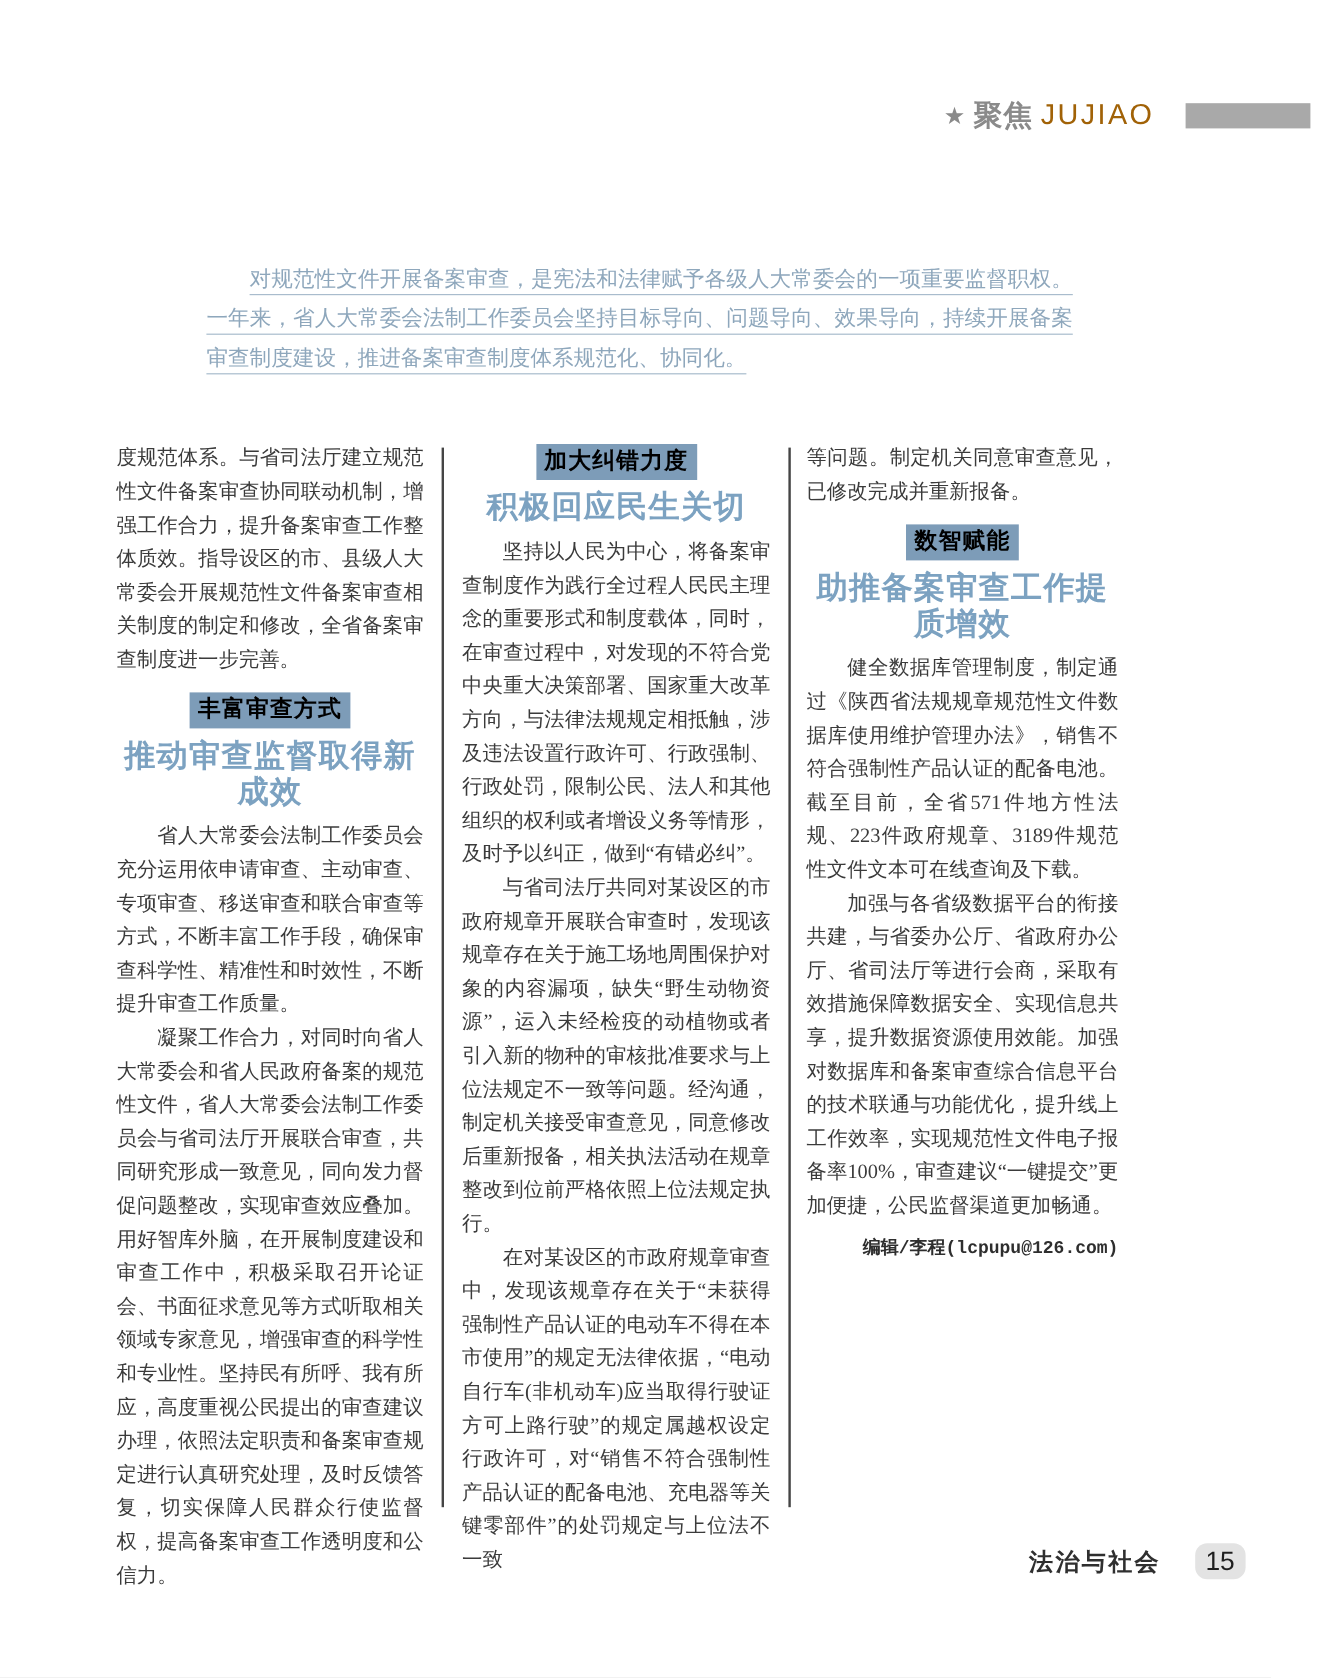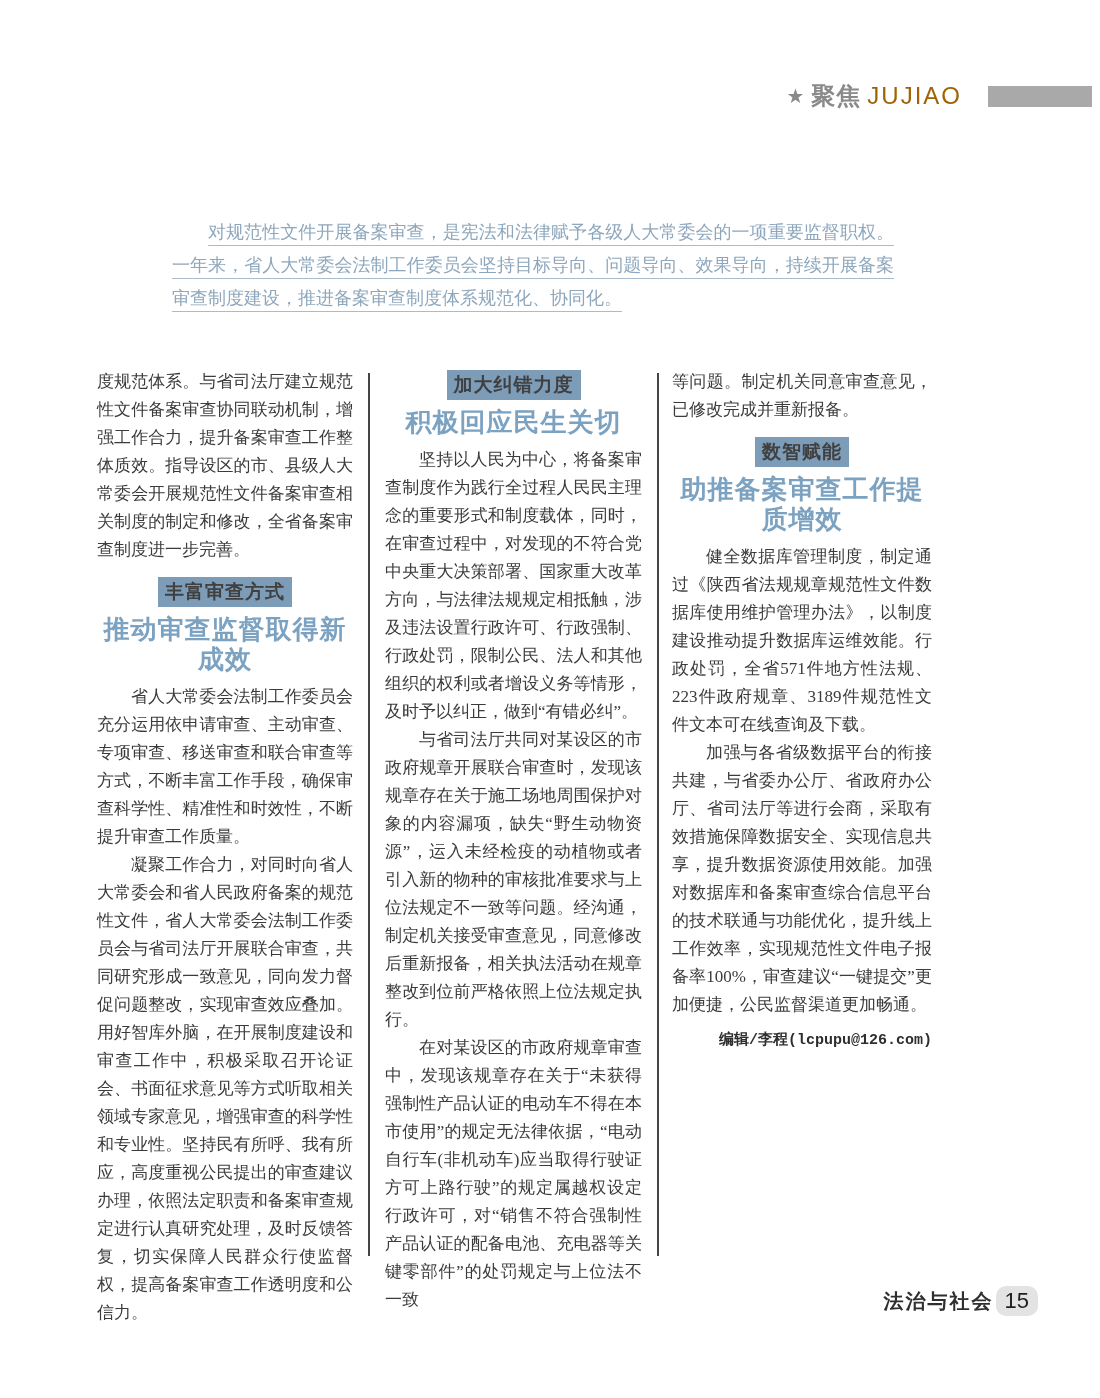--- a/index.html
+++ b/index.html
@@ -56,21 +56,21 @@
     position:absolute; top:373px; height:883px; width:1.5px;
     background:#454545;
   }
   .vline-1 { left:368px; }
   .vline-2 { left:657px; }
 
   
   .sec-head { text-align:center; margin:13px 0 9px 0; text-indent:0; }
   .sec-head .hl {
     display:inline-block;
-    background:#7d9cb8; color:#404040;
+    background:#7d9cb8; color:#000000;
     font-family:"Liberation Sans", sans-serif;
     font-size:19px; font-weight:bold;
     line-height:26px; padding:2px 7px;
     letter-spacing:1px;
   }
   .sec-head .sub {
     display:block; margin-top:7px;
     font-family:"Liberation Sans", sans-serif;
     color:#7ca2c1; font-size:26px; font-weight:bold;
     line-height:30px; letter-spacing:1px;
@@ -80,21 +80,21 @@
   .editor-line {
     margin-top:8px;
     text-align:right;
     font-family:Liberation Mono, monospace;
     font-size:15px; font-weight:bold; color:#2e2e2e;
   }
 
   
   .mag-footer {
     position:absolute; top:1286px; right:62px;
-    display:flex; align-items:center; gap:2px;
+    display:flex; align-items:center; gap:28px;
     font-family:"Liberation Sans", sans-serif;
   }
   .mag-footer .journal { font-size:20px; font-weight:bold; color:#2f2f2f; letter-spacing:2px; }
   .mag-footer .pageno {
     background:#e3e3e3; color:#1f1f1f;
     font-size:22px; padding:3px 9px; line-height:24px;border-radius:10px;
   }
 </style>
 </head>
 <body>
@@ -134,21 +134,21 @@
     <p>与省司法厅共同对某设区的市政府规章开展联合审查时，发现该规章存在关于施工场地周围保护对象的内容漏项，缺失“野生动物资源”，运入未经检疫的动植物或者引入新的物种的审核批准要求与上位法规定不一致等问题。经沟通，制定机关接受审查意见，同意修改后重新报备，相关执法活动在规章整改到位前严格依照上位法规定执行。</p>
     <p>在对某设区的市政府规章审查中，发现该规章存在关于“未获得强制性产品认证的电动车不得在本市使用”的规定无法律依据，“电动自行车(非机动车)应当取得行驶证方可上路行驶”的规定属越权设定行政许可，对“销售不符合强制性产品认证的配备电池、充电器等关键零部件”的处罚规定与上位法不一致</p>
   </div>
 
   <div class="col col-3">
     <p class="no-indent">等问题。制定机关同意审查意见，已修改完成并重新报备。</p>
     <div class="sec-head">
       <span class="hl">数智赋能</span>
       <span class="sub">助推备案审查工作提质增效</span>
     </div>
-    <p>健全数据库管理制度，制定通过《陕西省法规规章规范性文件数据库使用维护管理办法》，以制度建设推动提升数据库运维效能。行政处罚，全省571件地方性法规、223件政府规章、3189件规范性文件文本可在线查询及下载。</p>
+    <p>健全数据库管理制度，制定通过《陕西省法规规章规范性文件数据库使用维护管理办法》，销售不符合强制性产品认证的配备电池。截至目前，全省571件地方性法规、223件政府规章、3189件规范性文件文本可在线查询及下载。</p>
     <p>加强与各省级数据平台的衔接共建，与省委办公厅、省政府办公厅、省司法厅等进行会商，采取有效措施保障数据安全、实现信息共享，提升数据资源使用效能。加强对数据库和备案审查综合信息平台的技术联通与功能优化，提升线上工作效率，实现规范性文件电子报备率100%，审查建议“一键提交”更加便捷，公民监督渠道更加畅通。</p>
     <div class="editor-line">编辑/李程(lcpupu@126.com)</div>
   </div>
 
   <div class="mag-footer">
     <span class="journal">法治与社会</span>
     <span class="pageno">15</span>
   </div>
 
 </div>

